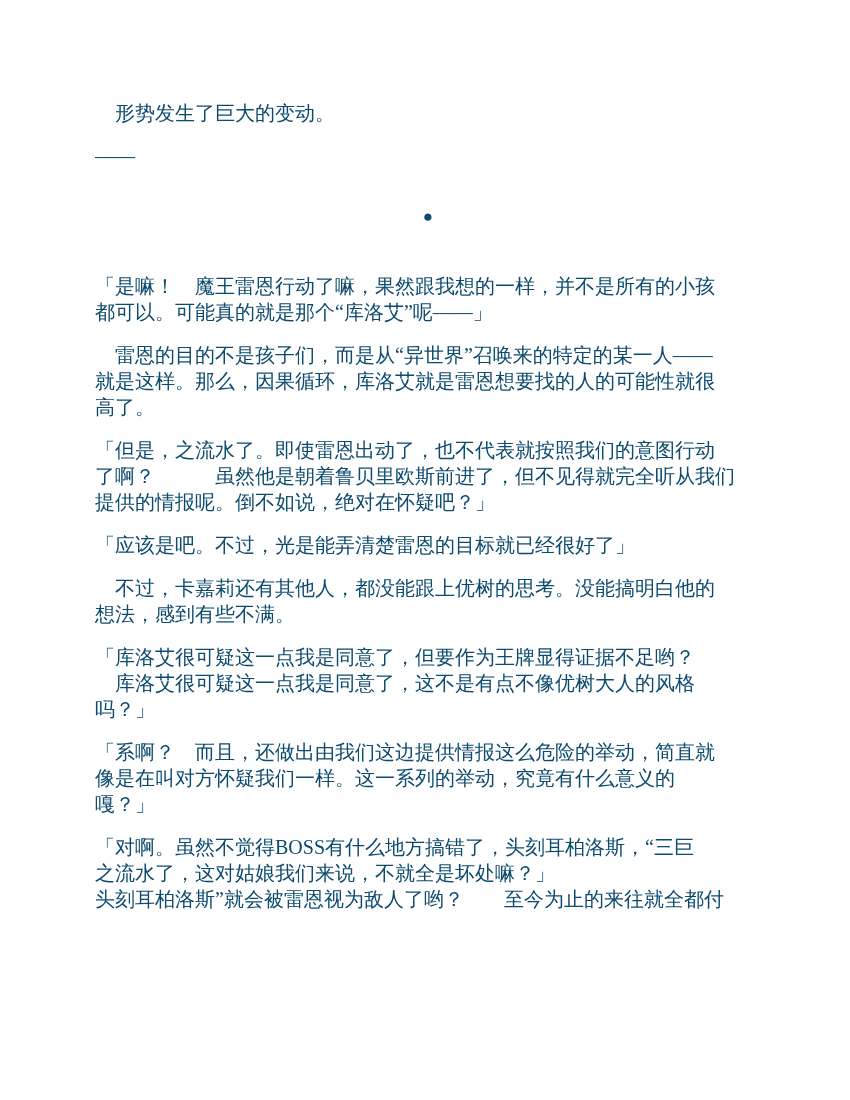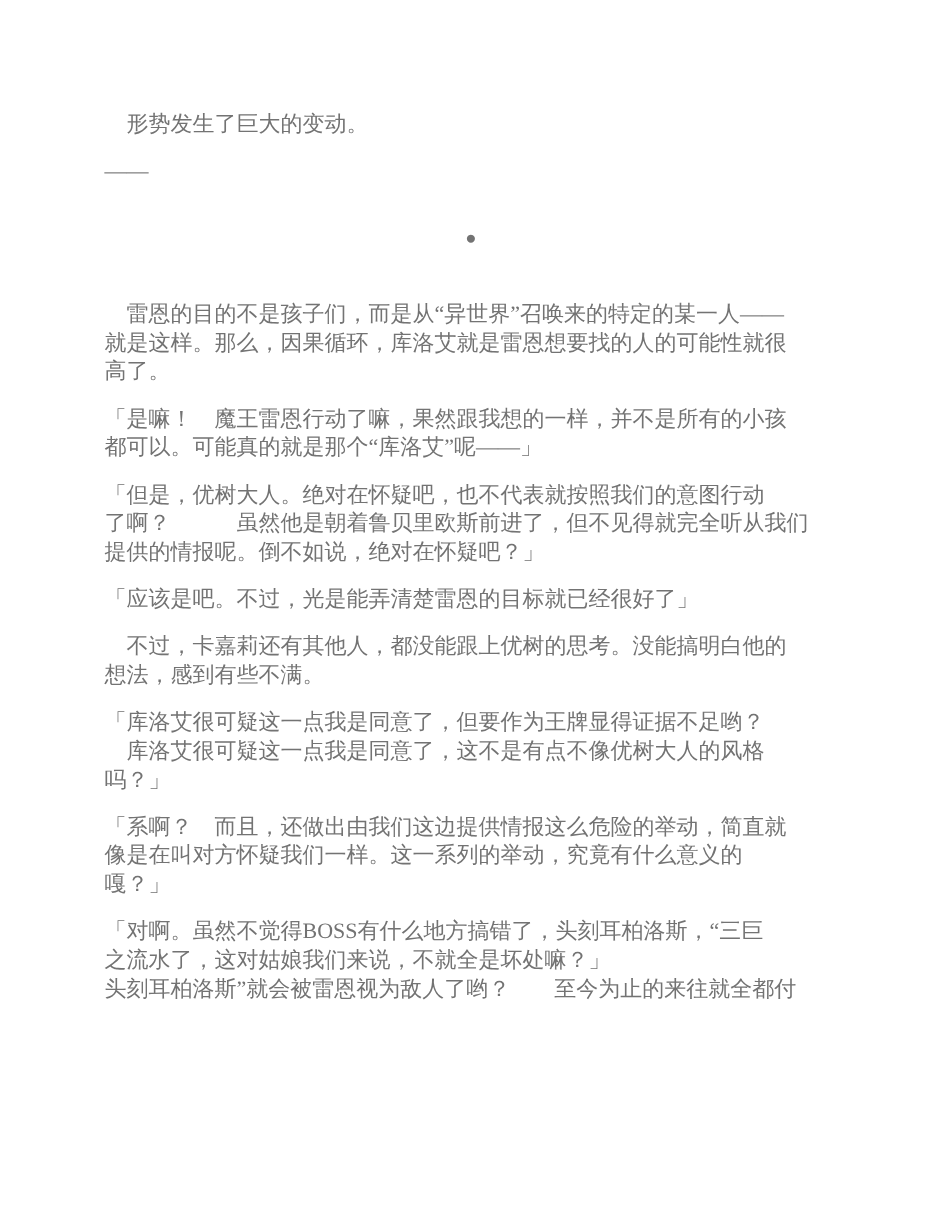--- a/index.html
+++ b/index.html
@@ -7,21 +7,21 @@
     padding: 0;
     background: #ffffff;
   }
   .page {
     position: relative;
     width: 850px;
     height: 1100px;
     background: #ffffff;
     overflow: hidden;
     font-family: "Liberation Serif", "DejaVu Serif", serif;
-    color: #737373;
+    color: #0c4a6e;
   }
   .text-block {
     position: absolute;
     left: 95px;
     top: 100px;
     width: 666px;
   }
   .paragraph {
     margin: 0 0 17px 0;
   }
@@ -53,32 +53,32 @@
 
     <div class="paragraph">
       <div class="text-line">——</div>
     </div>
 
     <div class="paragraph separator">
       <div class="text-line">●</div>
     </div>
 
     <div class="paragraph">
+      <div class="text-line">「是嘛！　魔王雷恩行动了嘛，果然跟我想的一样，并不是所有的小孩</div>
+      <div class="text-line">都可以。可能真的就是那个“库洛艾”呢——」</div>
+    </div>
+
+    <div class="paragraph">
       <div class="text-line">　雷恩的目的不是孩子们，而是从“异世界”召唤来的特定的某一人——</div>
       <div class="text-line">就是这样。那么，因果循环，库洛艾就是雷恩想要找的人的可能性就很</div>
       <div class="text-line">高了。</div>
     </div>
 
     <div class="paragraph">
-      <div class="text-line">「是嘛！　魔王雷恩行动了嘛，果然跟我想的一样，并不是所有的小孩</div>
-      <div class="text-line">都可以。可能真的就是那个“库洛艾”呢——」</div>
-    </div>
-
-    <div class="paragraph">
-      <div class="text-line">「但是，优树大人。绝对在怀疑吧，也不代表就按照我们的意图行动</div>
+      <div class="text-line">「但是，之流水了。即使雷恩出动了，也不代表就按照我们的意图行动</div>
       <div class="text-line">了啊？　　　虽然他是朝着鲁贝里欧斯前进了，但不见得就完全听从我们</div>
       <div class="text-line">提供的情报呢。倒不如说，绝对在怀疑吧？」</div>
     </div>
 
     <div class="paragraph">
       <div class="text-line">「应该是吧。不过，光是能弄清楚雷恩的目标就已经很好了」</div>
     </div>
 
 
     <div class="paragraph">

